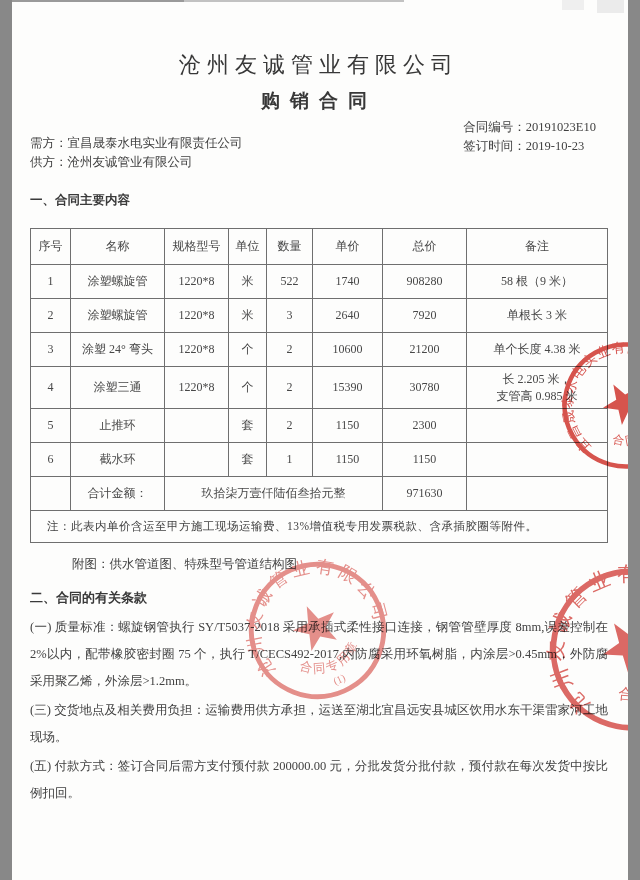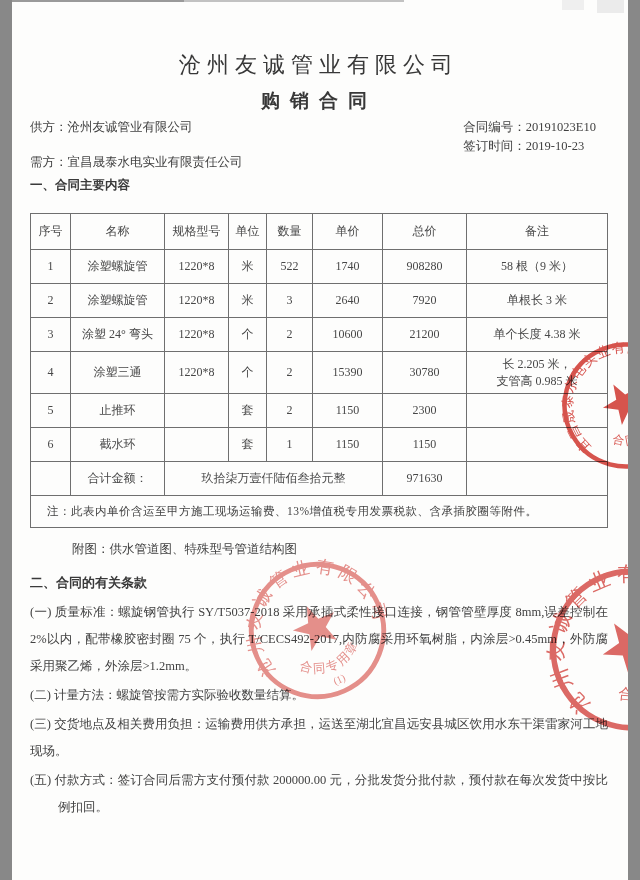--- a/index.html
+++ b/index.html
@@ -25,21 +25,21 @@
     font-size:22px;line-height:30px;letter-spacing:6px;color:#383838;
   }
   .subtitle{
     margin-top:8px;text-align:center;
     font-size:19px;line-height:26px;letter-spacing:10px;color:#383838;font-weight:bold;
   }
   .meta{display:flex;justify-content:space-between;margin-top:4px;font-size:12.5px;}
   .meta-line{line-height:19px;}
   .meta-left .meta-line.buyer{margin-top:16px;}
   .meta-right{padding-right:12px;}
-  .sec-heading{margin-top:5px;font-size:12.5px;font-weight:600;color:#3a3a3a;}
+  .sec-heading{margin-top:20px;font-size:12.5px;font-weight:600;color:#3a3a3a;}
 
   table.items{
     width:100%;margin-top:19px;
     border-collapse:collapse;table-layout:fixed;
     text-align:center;font-size:12px;color:#474747;
   }
   table.items th,table.items td{
     border:1px solid #6f6f6f;padding:1px 3px;
     font-weight:normal;white-space:pre-line;overflow:hidden;
   }
@@ -75,22 +75,22 @@
   <div class="scan-mark-1"></div>
   <div class="scan-mark-2"></div>
 
   <div class="content">
 
     <div class="title">沧州友诚管业有限公司</div>
     <div class="subtitle">购销合同</div>
 
     <div class="meta">
       <div class="meta-left">
+        <div class="meta-line buyer"><span>需方：</span><span>宜昌晟泰水电实业有限责任公司</span></div>
         <div class="meta-line"><span>供方：</span><span>沧州友诚管业有限公司</span></div>
-        <div class="meta-line buyer"><span>需方：</span><span>宜昌晟泰水电实业有限责任公司</span></div>
       </div>
       <div class="meta-right">
         <div class="meta-line"><span>合同编号：</span><span>20191023E10</span></div>
         <div class="meta-line"><span>签订时间：</span><span>2019-10-23</span></div>
       </div>
     </div>
 
     <div class="sec-heading">一、合同主要内容</div>
 
     <table class="items">
@@ -191,21 +191,20 @@
     </table>
 
     <div class="note-box">注：此表内单价含运至甲方施工现场运输费、13%增值税专用发票税款、含承插胶圈等附件。</div>
 
     <div class="attachment">附图：供水管道图、特殊型号管道结构图</div>
 
     <div class="sec-heading2">二、合同的有关条款</div>
 
     <div class="clauses">
         <p>(一) 质量标准：螺旋钢管执行 SY/T5037-2018 采用承插式柔性接口连接，钢管管壁厚度 8mm,误差控制在 2%以内，配带橡胶密封圈 75 个，执行 T/CECS492-2017,内防腐采用环氧树脂，内涂层&gt;0.45mm，外防腐采用聚乙烯，外涂层&gt;1.2mm。</p>
-        <p>(二) 计量方法：螺旋管按需方实际验收数量结算。</p>
         <p>(三) 交货地点及相关费用负担：运输费用供方承担，运送至湖北宜昌远安县城区饮用水东干渠雷家河工地现场。</p>
         <p>(五) 付款方式：签订合同后需方支付预付款 200000.00 元，分批发货分批付款，预付款在每次发货中按比例扣回。</p>
       </div>
 
   </div>
 
   <svg class="stamp stamp-buyer" viewBox="-110 -110 220 220">
       <circle cx="0" cy="0" r="95" fill="none" stroke="#d5453f" stroke-width="7"></circle>
       <defs>
         <path id="topS0" d="M -72 42 A 83.4 83.4 0 1 1 72 42" fill="none"></path>

